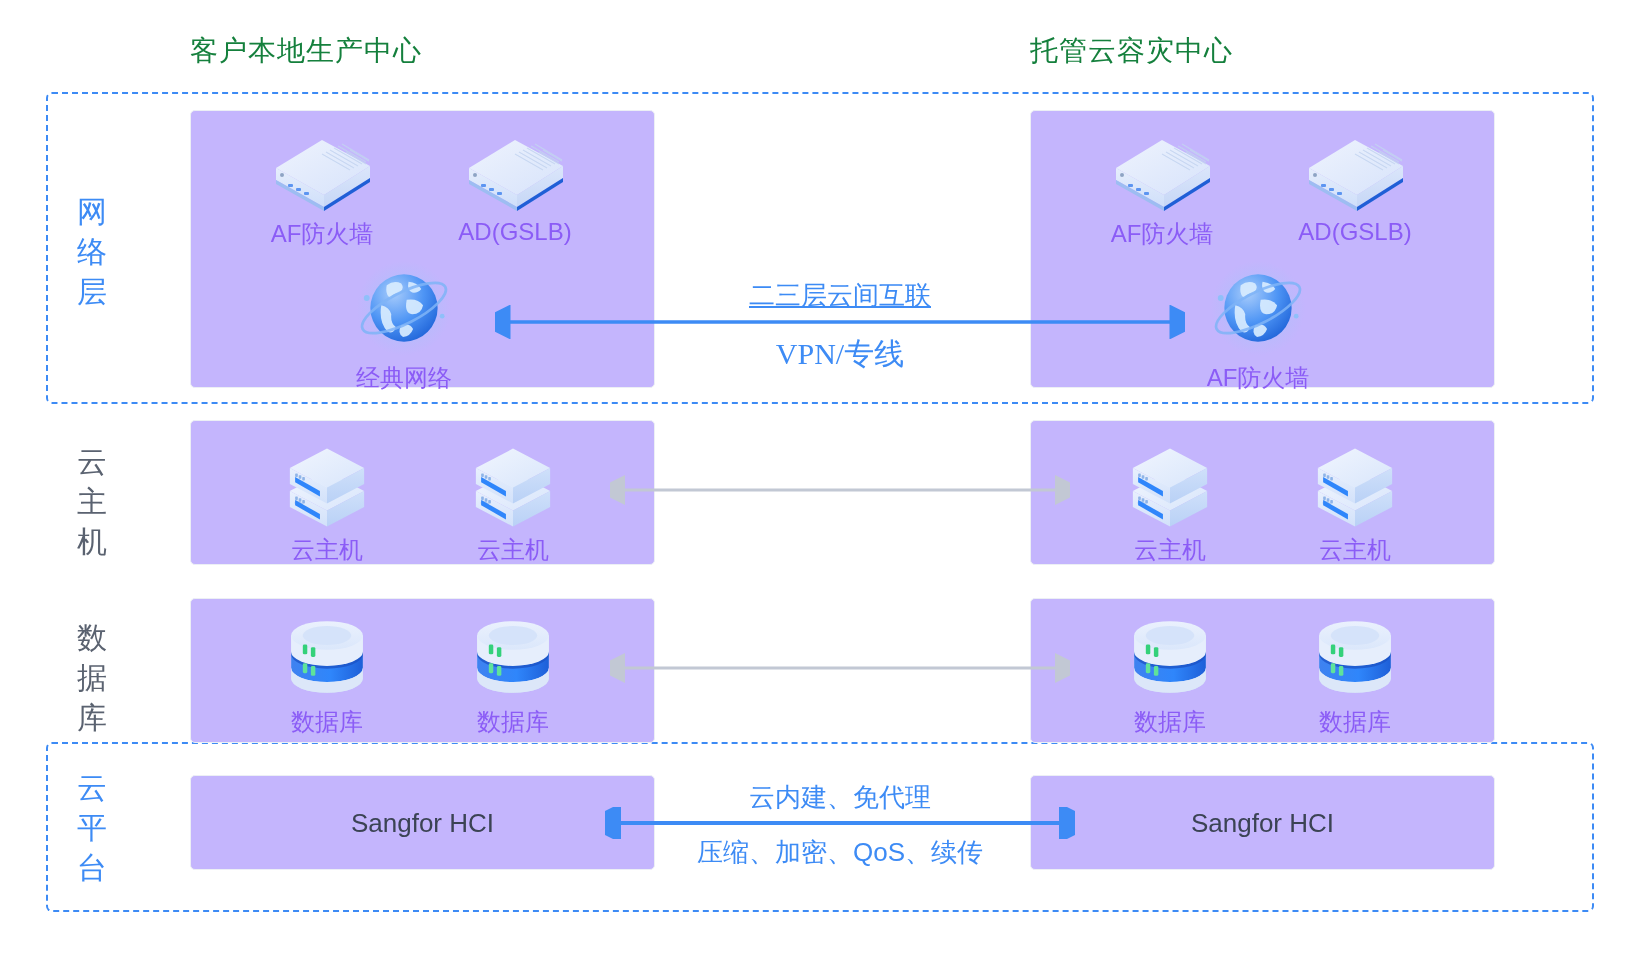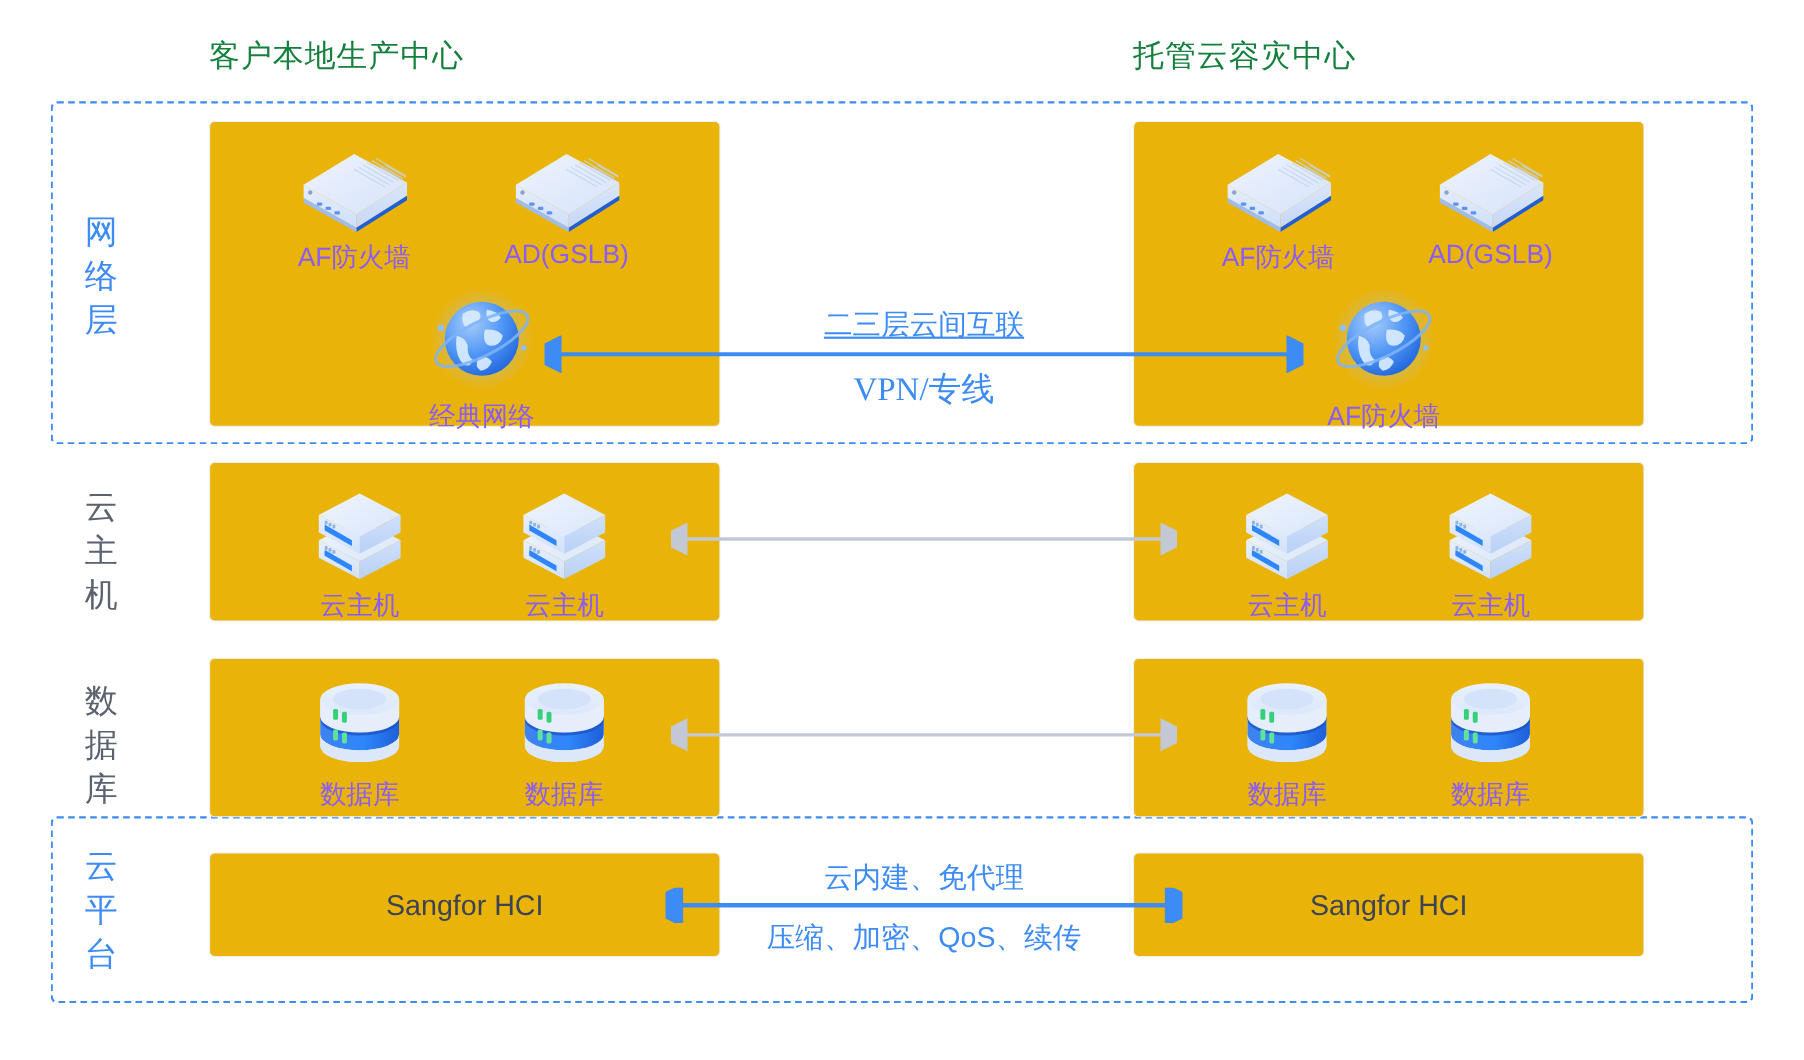--- a/index.html
+++ b/index.html
@@ -45,21 +45,21 @@
   .layer-blue { color: #3d8bf5; }
   .layer-gray { color: #5a6270; }
   #label-network  { left: 62px; top: 192px; }
   #label-host     { left: 62px; top: 442px; }
   #label-db       { left: 62px; top: 618px; }
   #label-platform { left: 62px; top: 768px; }
 
   
   .panel {
     position: absolute;
-    background: #eab308;
+    background: #c4b5fd;
     border: 1px solid #eceff5;
     border-radius: 5px;
   }
   #panel-net-l  { left: 190px;  top: 110px; width: 465px; height: 278px; }
   #panel-net-r  { left: 1030px; top: 110px; width: 465px; height: 278px; }
   #panel-host-l { left: 190px;  top: 420px; width: 465px; height: 145px; }
   #panel-host-r { left: 1030px; top: 420px; width: 465px; height: 145px; }
   #panel-db-l   { left: 190px;  top: 598px; width: 465px; height: 145px; }
   #panel-db-r   { left: 1030px; top: 598px; width: 465px; height: 145px; }
   #panel-hci-l  { left: 190px;  top: 775px; width: 465px; height: 95px;  }
@@ -304,21 +304,21 @@
         <use href="#icoAppliance"></use>
       </svg>
     <div class="cap">AF防火墙</div>
   </div>
   <div class="node" style="left:445px; top:122px; width:140px;">
     <svg class="icon-wrap" width="120" height="92">
         <use href="#icoAppliance"></use>
       </svg>
     <div class="cap">AD(GSLB)</div>
   </div>
-  <div class="node" style="left:378px; top:258px; width:120px;">
+  <div class="node" style="left:344px; top:258px; width:120px;">
     <svg class="icon-wrap" width="100" height="100">
         <use href="#icoGlobe"></use>
       </svg>
     <div class="cap">经典网络</div>
   </div>
 
   <div class="node" style="left:1092px; top:122px; width:140px;">
     <svg class="icon-wrap" width="120" height="92">
         <use href="#icoAppliance"></use>
       </svg>

